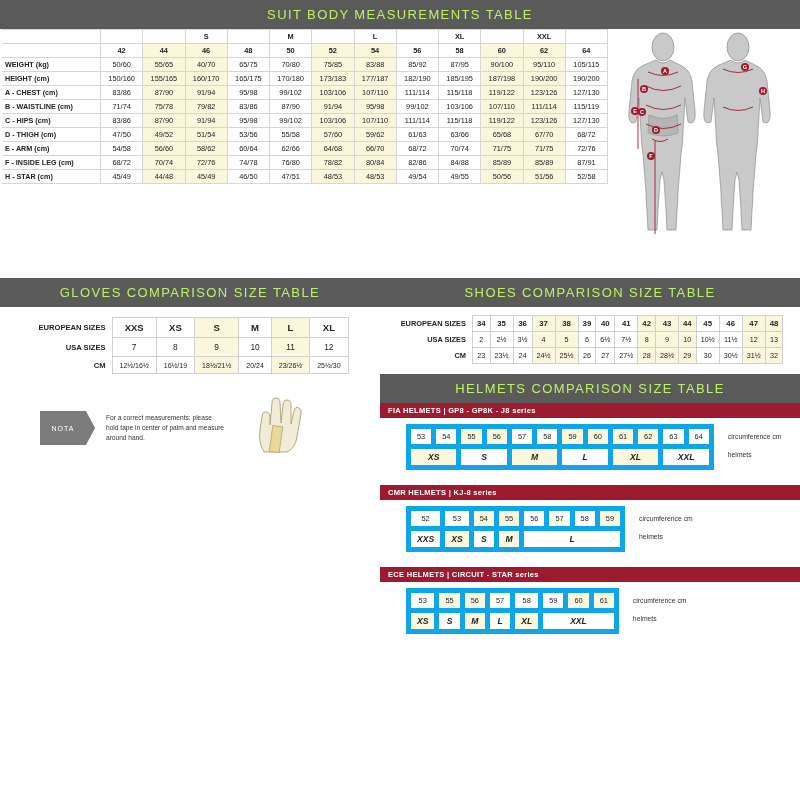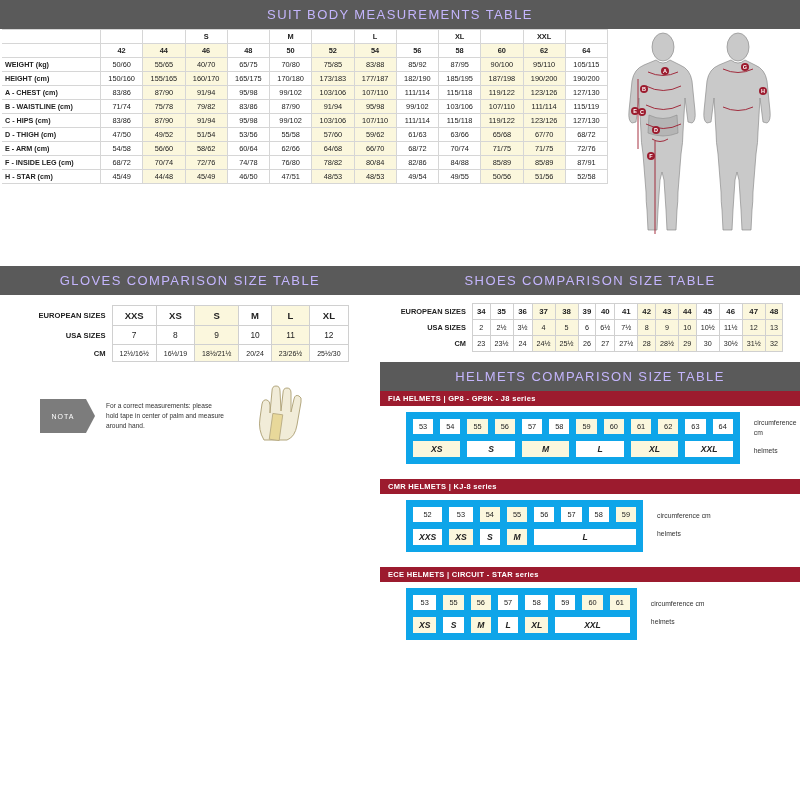--- a/index.html
+++ b/index.html
@@ -9,21 +9,21 @@
     font-family:"Liberation Sans", sans-serif;
     font-size:8px;
     color:#222;
     overflow:hidden;
   }
   .page{position:relative;width:800px;height:800px;}
 
   
   .banner{
     background:#5a5a5a;
-    color:#c4b5fd;
+    color:#bef264;
     text-align:center;
     font-size:13px;
     letter-spacing:1.4px;
     padding:7px 0 7px 0;
     font-weight:normal;
   }
   .sub-banner{
     background:#9c1b2e;
     color:#fff;
     font-size:7.5px;
@@ -53,21 +53,21 @@
     font-weight:bold;
     font-size:7.2px;
     width:92px;
     border-left:none;
   }
   .hl{background:#fbf7dd;}
   .sizehdr td{font-weight:bold;font-size:8.5px;border:none;padding-bottom:0;}
   .numhdr td{font-weight:bold;font-size:8.6px;}
 
   
-  .mid{display:flex;margin-top:10px;}
+  .mid{display:flex;margin-top:22px;}
   .col-left{width:380px;}
   .col-right{width:420px;}
 
   .gloves-inner{padding:10px 12px;}
   table.gl{border-collapse:collapse;margin:0 auto;}
   table.gl td{
     border:1px solid #d0d0d0;
     padding:4px 7px;
     font-size:8.4px;
     text-align:center;
@@ -98,21 +98,21 @@
   table.sh td{
     border:1px solid #d0d0d0;padding:3px 4px;font-size:7.2px;text-align:center;white-space:nowrap;
   }
   table.sh td.rlbl{text-align:right;font-weight:bold;border:none;font-size:7.4px;padding-right:6px;}
   table.sh td.hdr{font-weight:bold;font-size:7.8px;}
 
   
   .helm-block{padding:0 0 11px 0;}
   table.hm{border-collapse:collapse;margin:6px 0 4px 26px;display:inline-table;vertical-align:middle;}
   table.hm td{
-    border:7px solid #0ea5e9;padding:3px 6px;font-size:7.4px;text-align:center;white-space:nowrap;
+    border:5px solid #0ea5e9;padding:3px 6px;font-size:7.4px;text-align:center;white-space:nowrap;
   }
   table.hm td.sz{font-weight:bold;font-style:italic;font-size:8.6px;}
   .hm-wrap{display:flex;align-items:center;}
   .hm-cap{margin-left:14px;font-size:6.8px;line-height:1.5;color:#333;}
 </style>
 </head>
 <body>
 
 <div class="page">
 

